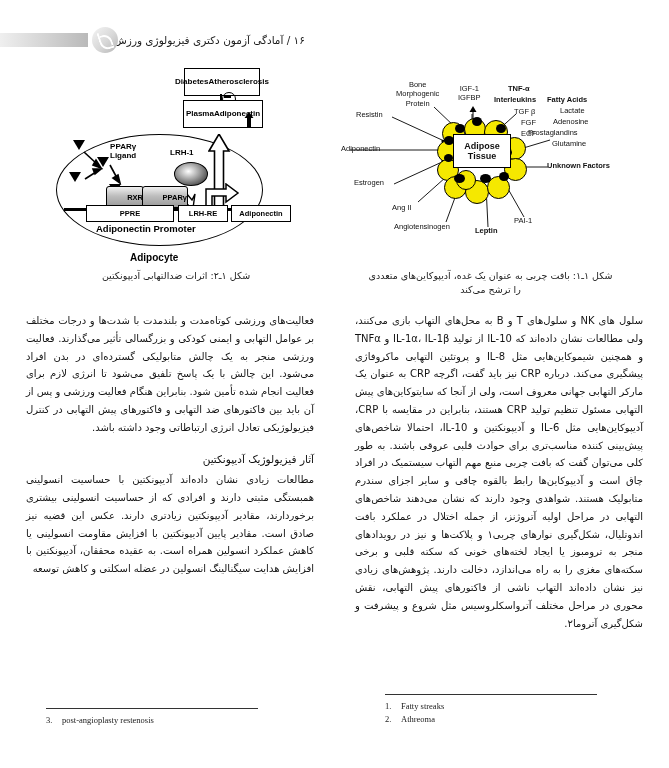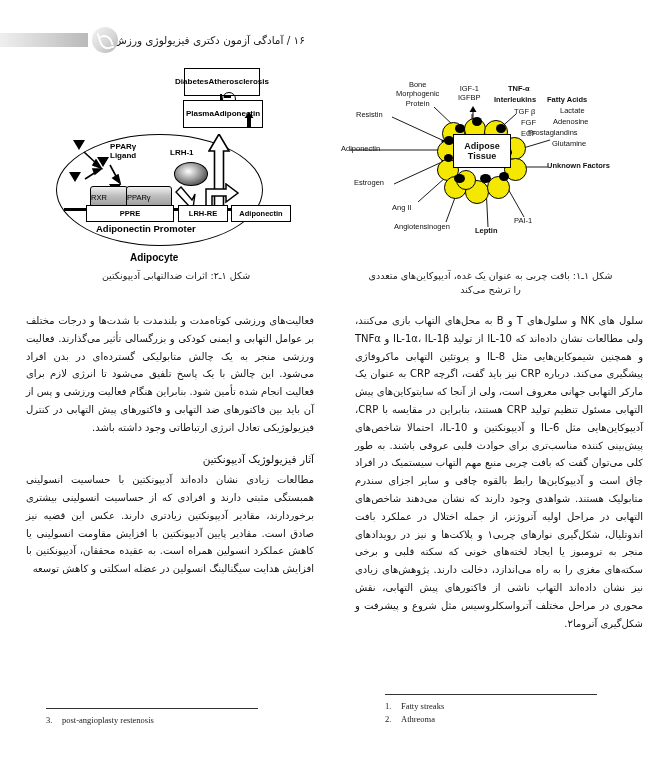--- a/index.html
+++ b/index.html
@@ -164,27 +164,28 @@
     align-items: center;
     justify-content: center;
     color: #000;
     direction: ltr;
   }
   .dl-rxr {
     position: absolute;
     border: 1.5px solid #000;
     background: linear-gradient(to bottom,#f0f0f0 0%, #bdbdbd 45%, #9a9a9a 100%);
     font-size: 7.5px;
-    font-weight: normal;
+    font-weight: bold;
     display: flex;
     align-items: center;
-    justify-content: flex-start;
+    justify-content: flex-end;
     color: #000;
     border-radius: 3px 3px 0 0;
     direction: ltr;
+    margin-left: 16px;
   }
   .dl-nomark {
     position: absolute;
     width: 12px; height: 12px;
     border: 1.8px solid #000;
     border-radius: 50%;
   }
   .dl-nomark:after {
     content: "";
     position: absolute;

